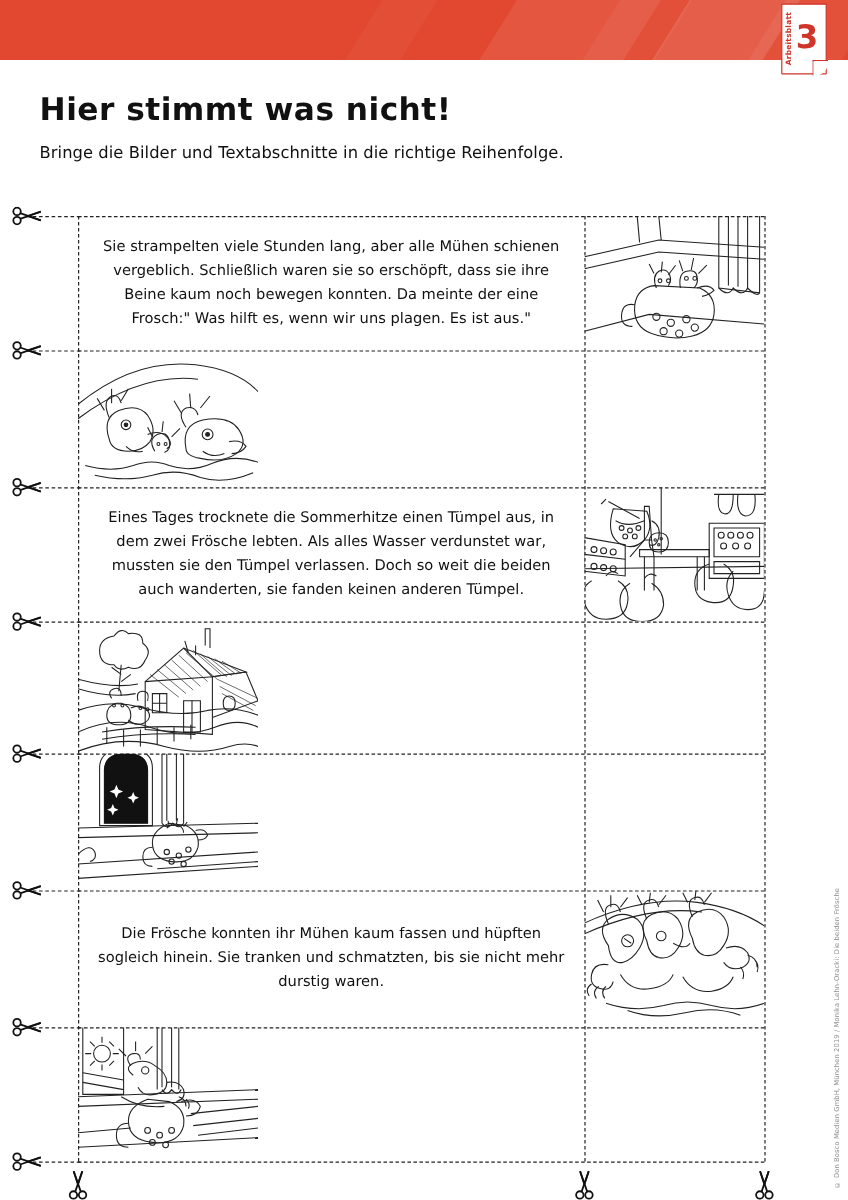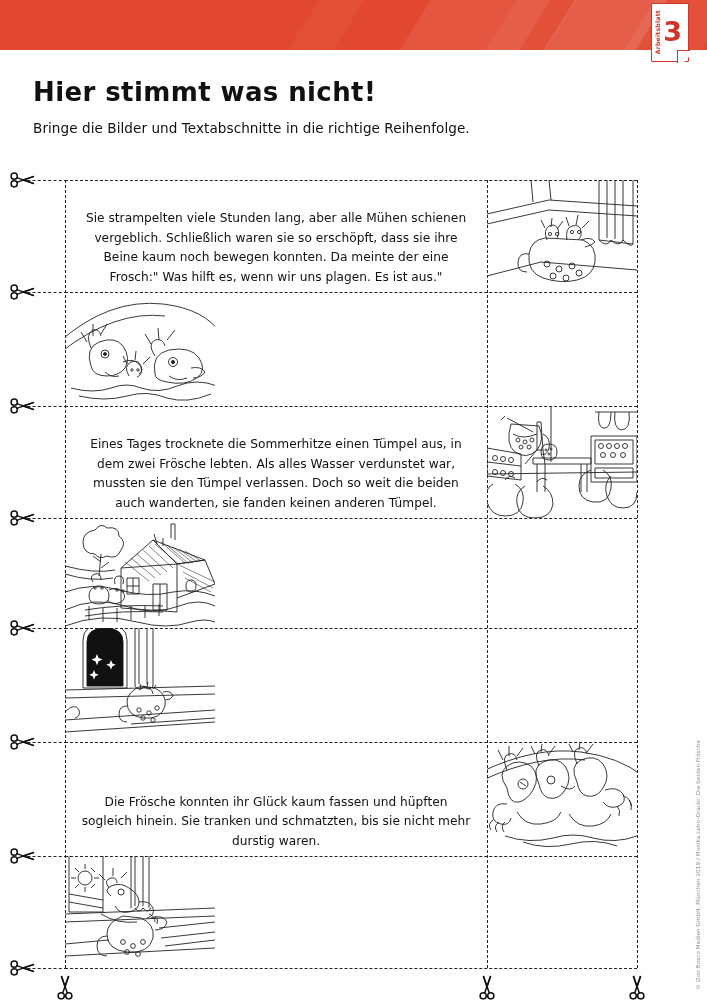--- a/index.html
+++ b/index.html
@@ -143,21 +143,21 @@
     height: 0;
     border-top: 1.4px dashed #222222;
   }
 
   
   .row {
     position: absolute;
     left: 0;
     width: 572px;
     display: flex;
-    align-items: flex-end;
+    align-items: center;
   }
   .text-cell {
     width: 422px;
     display: flex;
     align-items: center;
     justify-content: center;
     box-sizing: border-box;
     padding: 4px 14px;
   }
   .text-cell p {
@@ -443,21 +443,21 @@
             <path d="M0 104 L150 94"></path>
             <path d="M0 84 q10 -10 14 -2 q2 6 -4 8"></path>
             <path d="M66 96 L150 90"></path>
           </g>
         </svg>
       </div>
     </div>
 
     <div class="row" style="top:562px;height:114px">
       <div class="text-cell">
-        <p>Die Frösche konnten ihr Glück kaum fassen und hüpften sogleich hinein. Sie tranken und schmatzten, bis sie nicht mehr durstig waren.</p>
+        <p>Die Frösche konnten ihr Mühen kaum fassen und hüpften sogleich hinein. Sie tranken und schmatzten, bis sie nicht mehr durstig waren.</p>
       </div>
       <div class="pic-cell">
         <svg viewBox="0 0 150 114">
           <g fill="none" stroke="#222" stroke-width="0.9">
             <path d="M-6 30 q54 -26 100 -20 q38 5 62 24"></path>
             <path d="M-4 38 q56 -26 102 -20"></path>
             <path d="M20 46 q-10 -14 0 -22 q12 -8 24 0 q10 10 2 24 q-6 10 -14 12 q-10 2 -12 -14z"></path>
             <circle cx="36" cy="42" r="5"></circle>
               <path d="M33 40 l6 4"></path>
             <path d="M20 28 q-6 -14 2 -16 q6 -2 8 6"></path>

